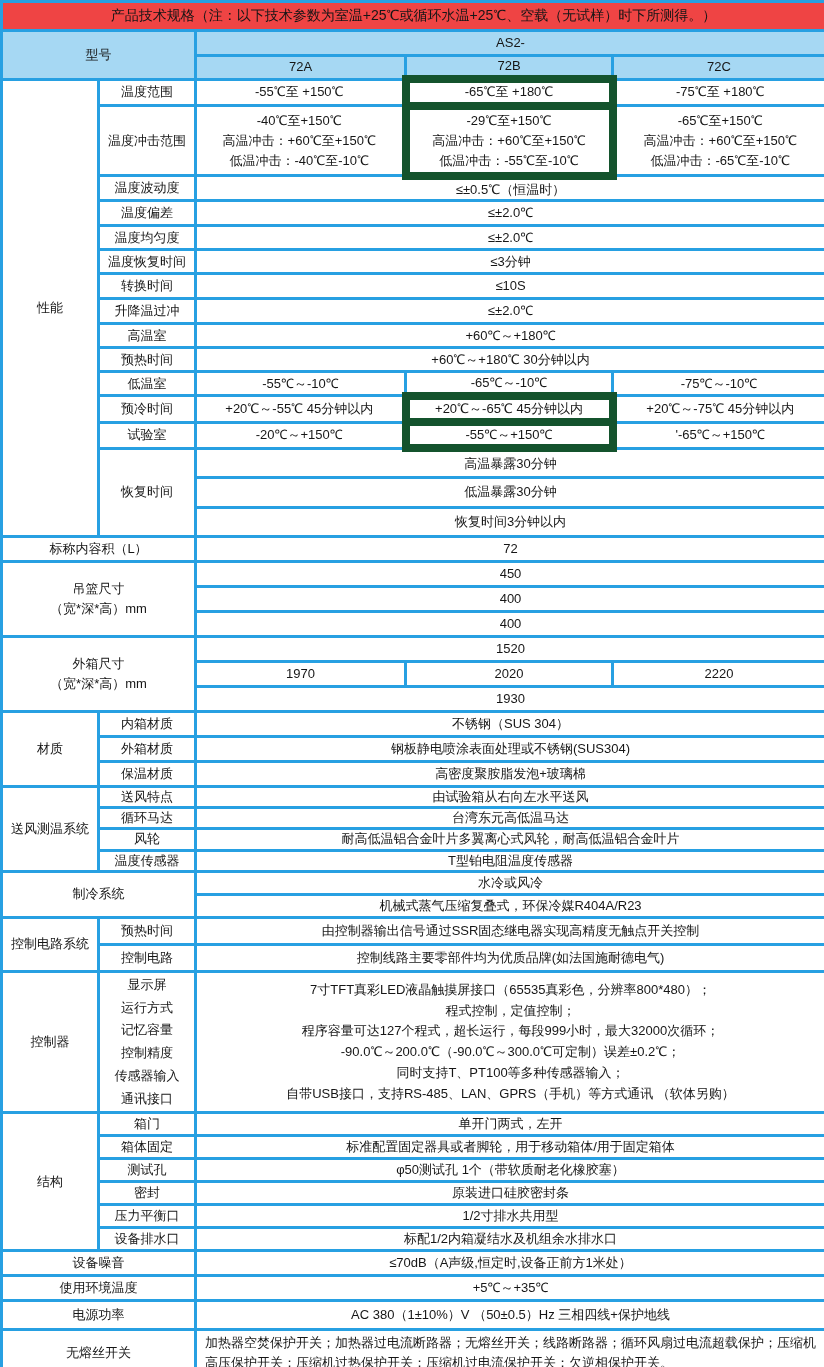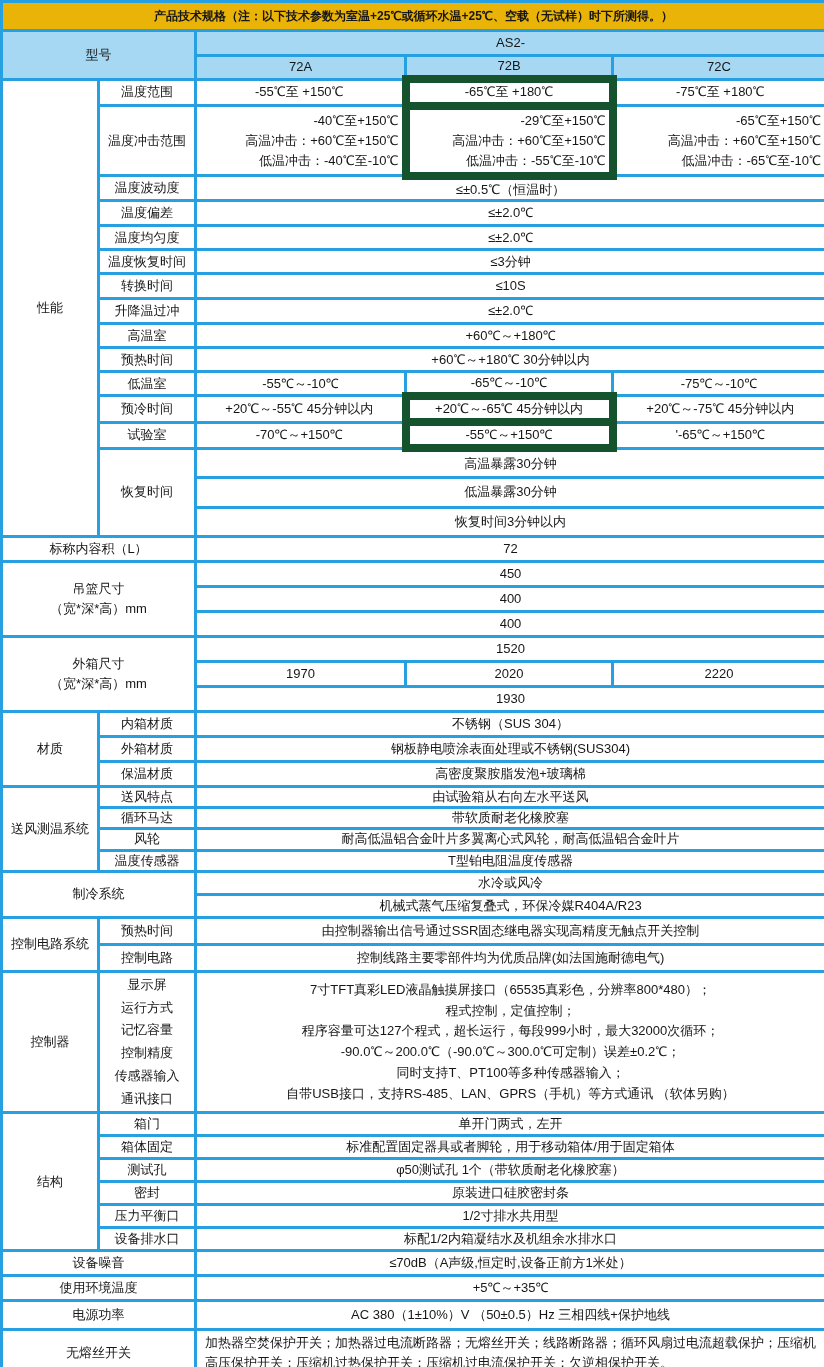--- a/index.html
+++ b/index.html
@@ -1,24 +1,24 @@
 <!DOCTYPE html>
 <html><head>
 <meta charset="utf-8">
 <style>
   html,body{margin:0;padding:0;background:#fff;}
   body{width:824px;font-family:"Liberation Sans",sans-serif;color:#161616;}
   table.spec{border-collapse:collapse;width:824px;table-layout:fixed;}
   td{border:3px solid #27a0e2;text-align:center;vertical-align:middle;
      font-size:13px;line-height:1.25;padding:1px 3px;overflow:hidden;word-break:break-all;}
-  tr.title-row td{font-weight:bold;font-size:12px;background:#eab308;}
+  tr.title-row td{font-weight:normal;font-size:14px;background:#ef4444;}
   .hd{background:#a6d8f3;}
   .hl{border:8px solid #14532d;}
   .left{text-align:left;padding:2px 8px;line-height:1.5;}
-  .stack div{line-height:1.55;text-align:right;}
+  .stack div{line-height:1.55;}
   .ctrl-labels div{line-height:1.75;}
   .ctrl-lines div{line-height:1.6;}
   .twoline div{line-height:1.5;}
 </style>
 </head>
 <body>
 
 <table class="spec">
   <colgroup>
     <col style="width:97px">
@@ -107,21 +107,21 @@
     <td>-75℃～-10℃</td>
   </tr>
   <tr style="height:24px">
     <td>预冷时间</td>
     <td>+20℃～-55℃ 45分钟以内</td>
     <td class="hl">+20℃～-65℃ 45分钟以内</td>
     <td>+20℃～-75℃ 45分钟以内</td>
   </tr>
   <tr style="height:23px">
     <td>试验室</td>
-    <td>-70℃～+150℃</td>
+    <td>-20℃～+150℃</td>
     <td class="hl">-55℃～+150℃</td>
     <td>'-65℃～+150℃</td>
   </tr>
   <tr style="height:29px">
     <td rowspan="3">恢复时间</td>
     <td colspan="3">高温暴露30分钟</td>
   </tr>
   <tr style="height:30px">
     <td colspan="3">低温暴露30分钟</td>
   </tr>
@@ -178,21 +178,21 @@
     <td colspan="3">高密度聚胺脂发泡+玻璃棉</td>
   </tr>
 
   <tr style="height:20px">
     <td rowspan="4">送风测温系统</td>
     <td>送风特点</td>
     <td colspan="3">由试验箱从右向左水平送风</td>
   </tr>
   <tr style="height:20px">
     <td>循环马达</td>
-    <td colspan="3">带软质耐老化橡胶塞</td>
+    <td colspan="3">台湾东元高低温马达</td>
   </tr>
   <tr style="height:20px">
     <td>风轮</td>
     <td colspan="3">耐高低温铝合金叶片多翼离心式风轮，耐高低温铝合金叶片</td>
   </tr>
   <tr style="height:20px">
     <td>温度传感器</td>
     <td colspan="3">T型铂电阻温度传感器</td>
   </tr>
 

